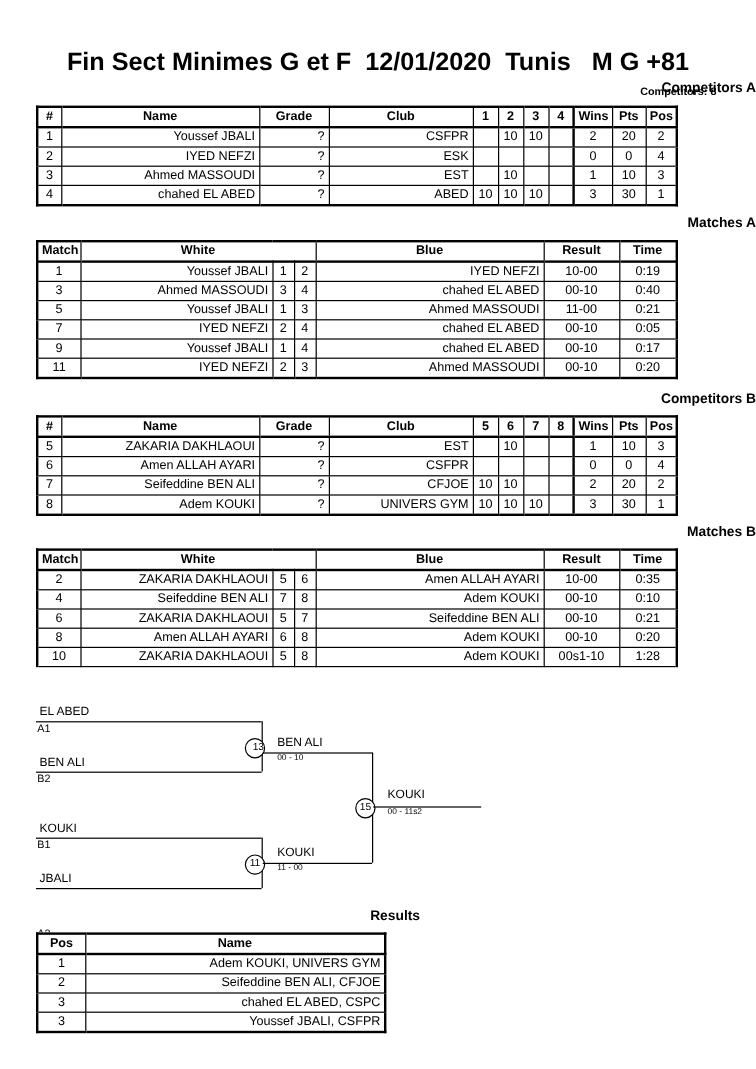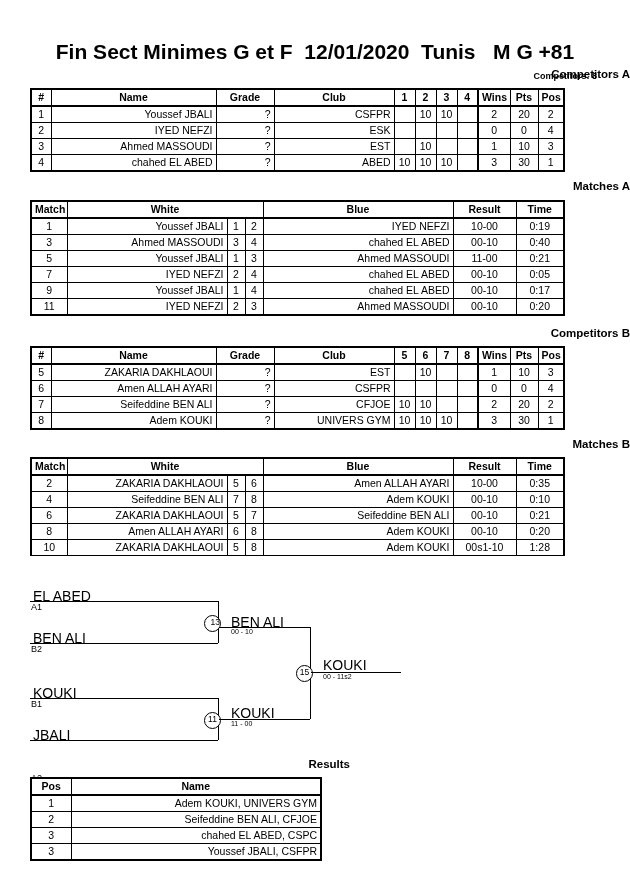--- a/index.html
+++ b/index.html
@@ -71,21 +71,21 @@
   table.grid tr.hdr th { border-top: 2px solid #000; border-bottom: 2px solid #000; }
   table.grid tr.last td { border-bottom: 2px solid #000; }
   .c { text-align: center; }
   .l { text-align: right; }
   .thick-l { border-left: 2px solid #000 !important; }
 
   
   .bracket { position: absolute; left: 0; top: 0; width: 630px; height: 891px; pointer-events: none; }
   .bk-label {
     position: absolute;
-    font-size: 14px;
+    font-size: 10px;
     white-space: nowrap;
   }
   .bk-seed {
     position: absolute;
     font-size: 9px;
     white-space: nowrap;
   }
   .bk-score {
     position: absolute;
     font-size: 7px;

